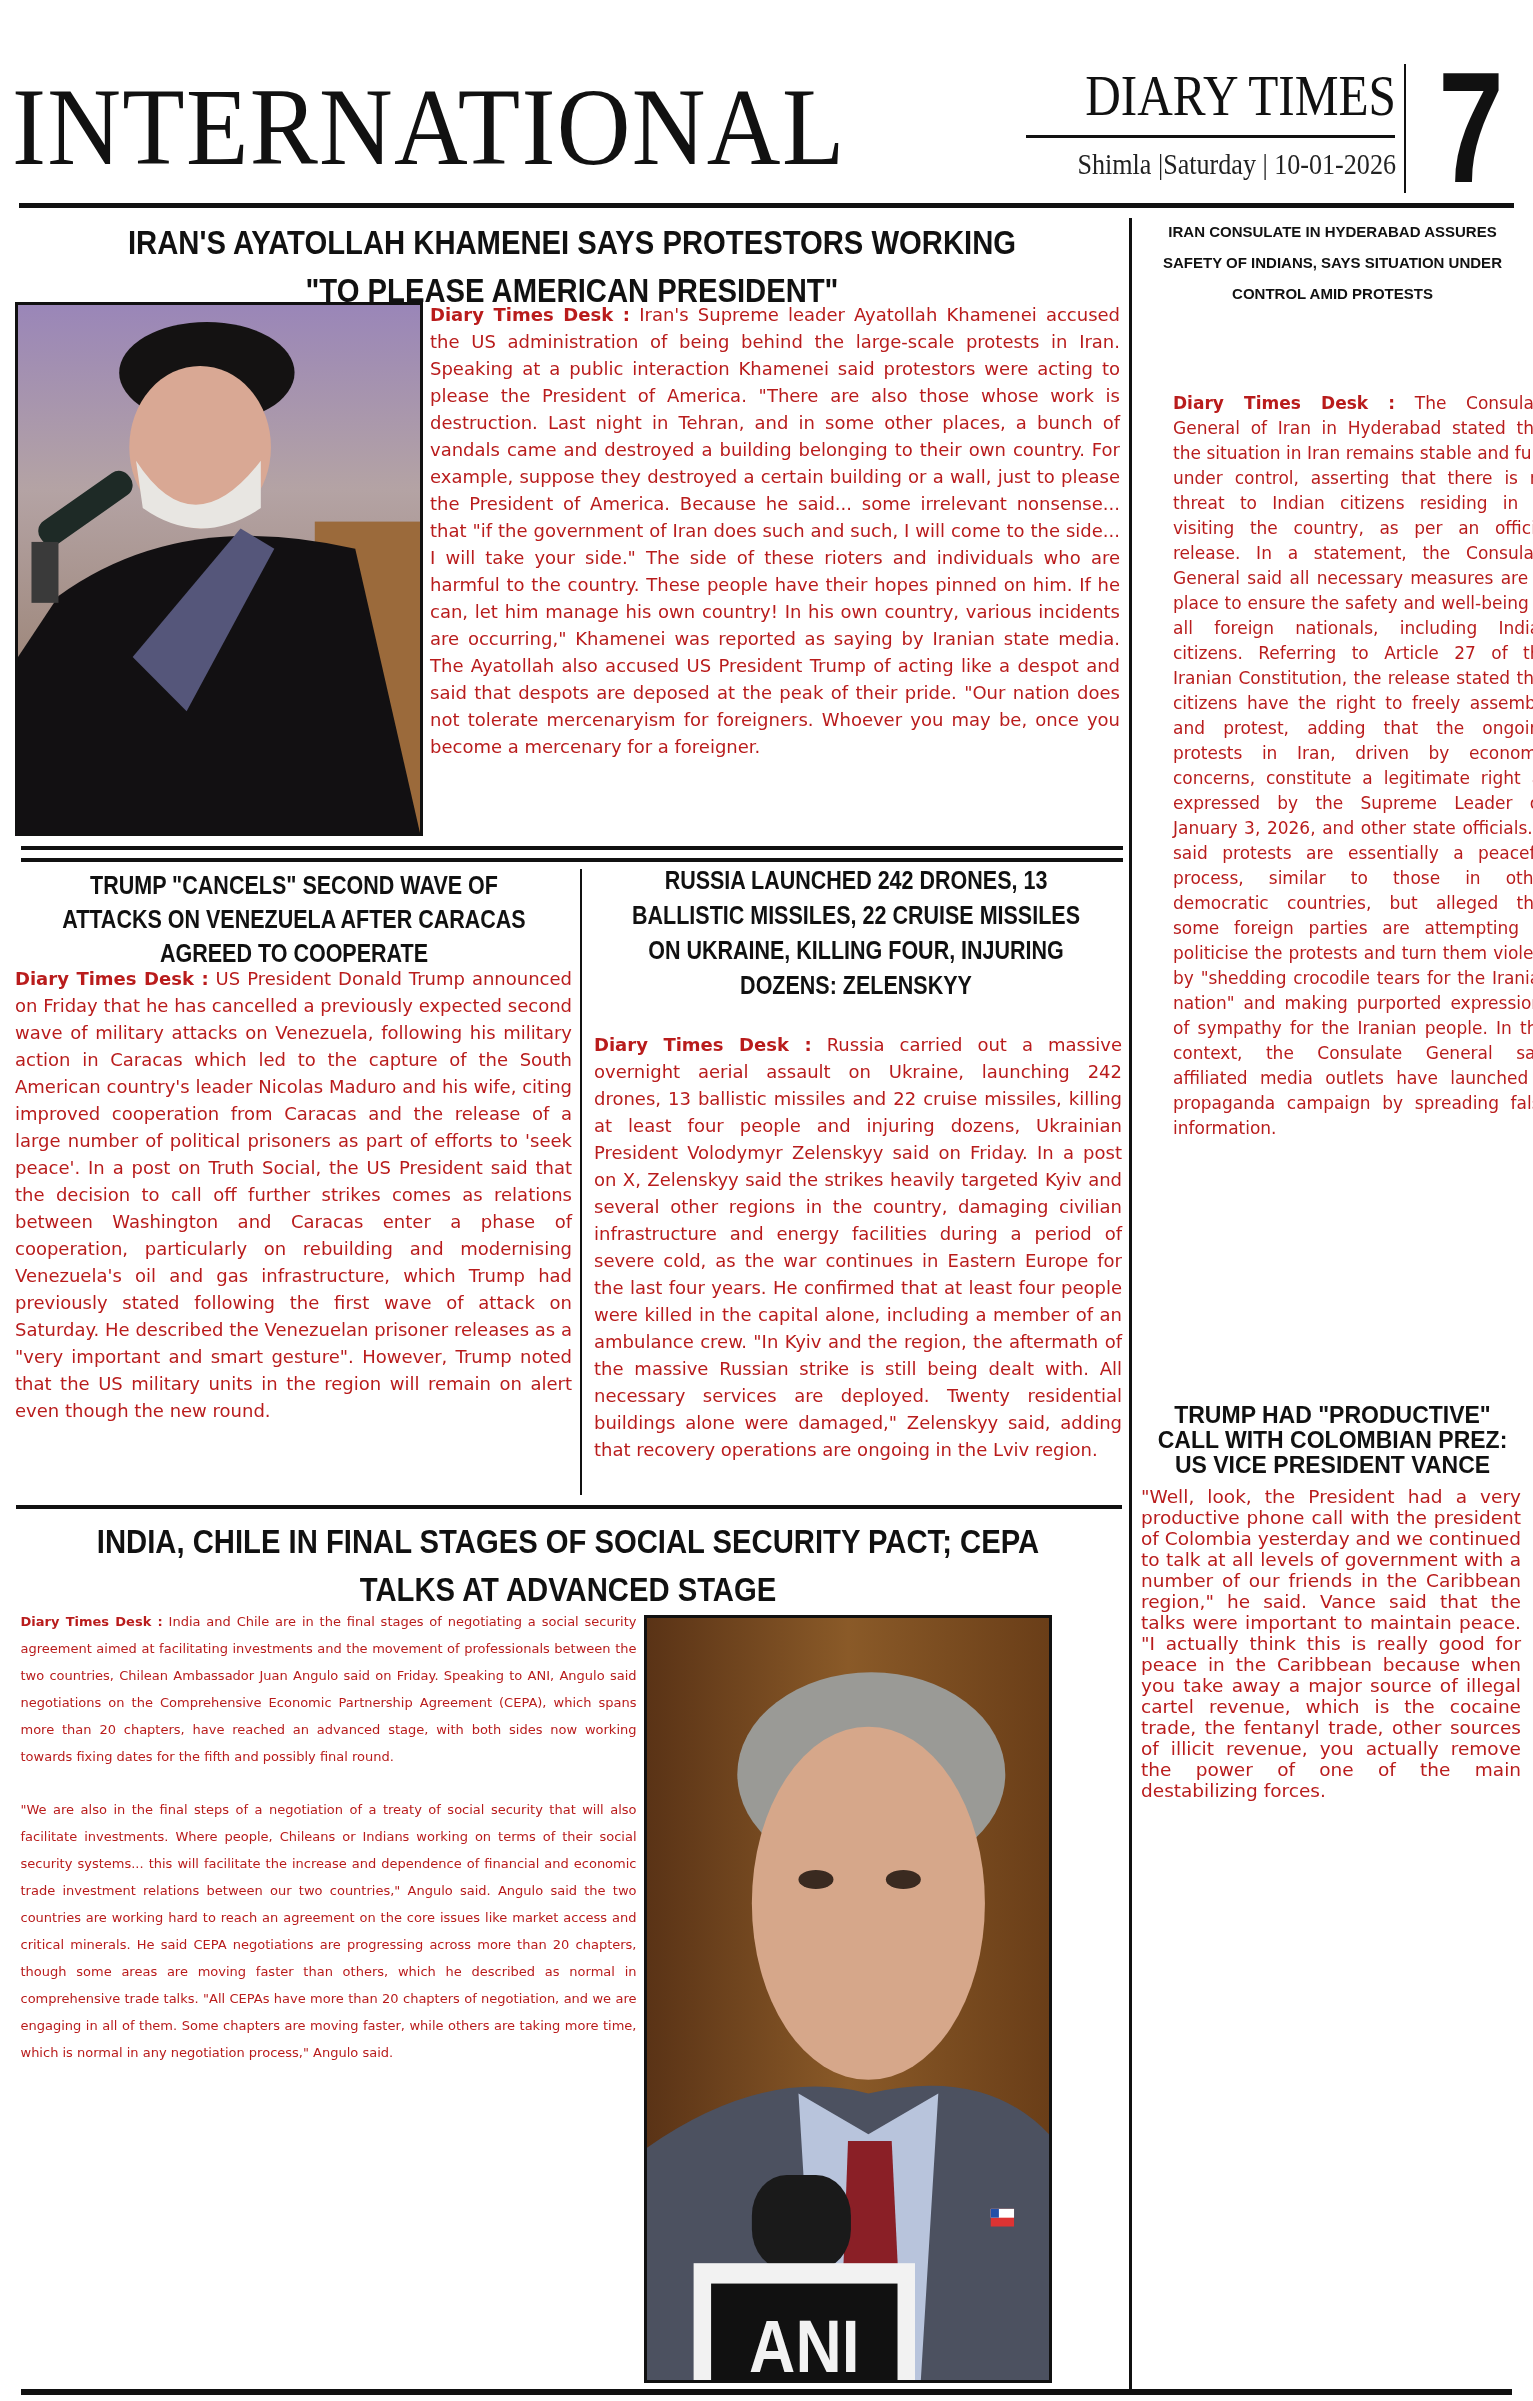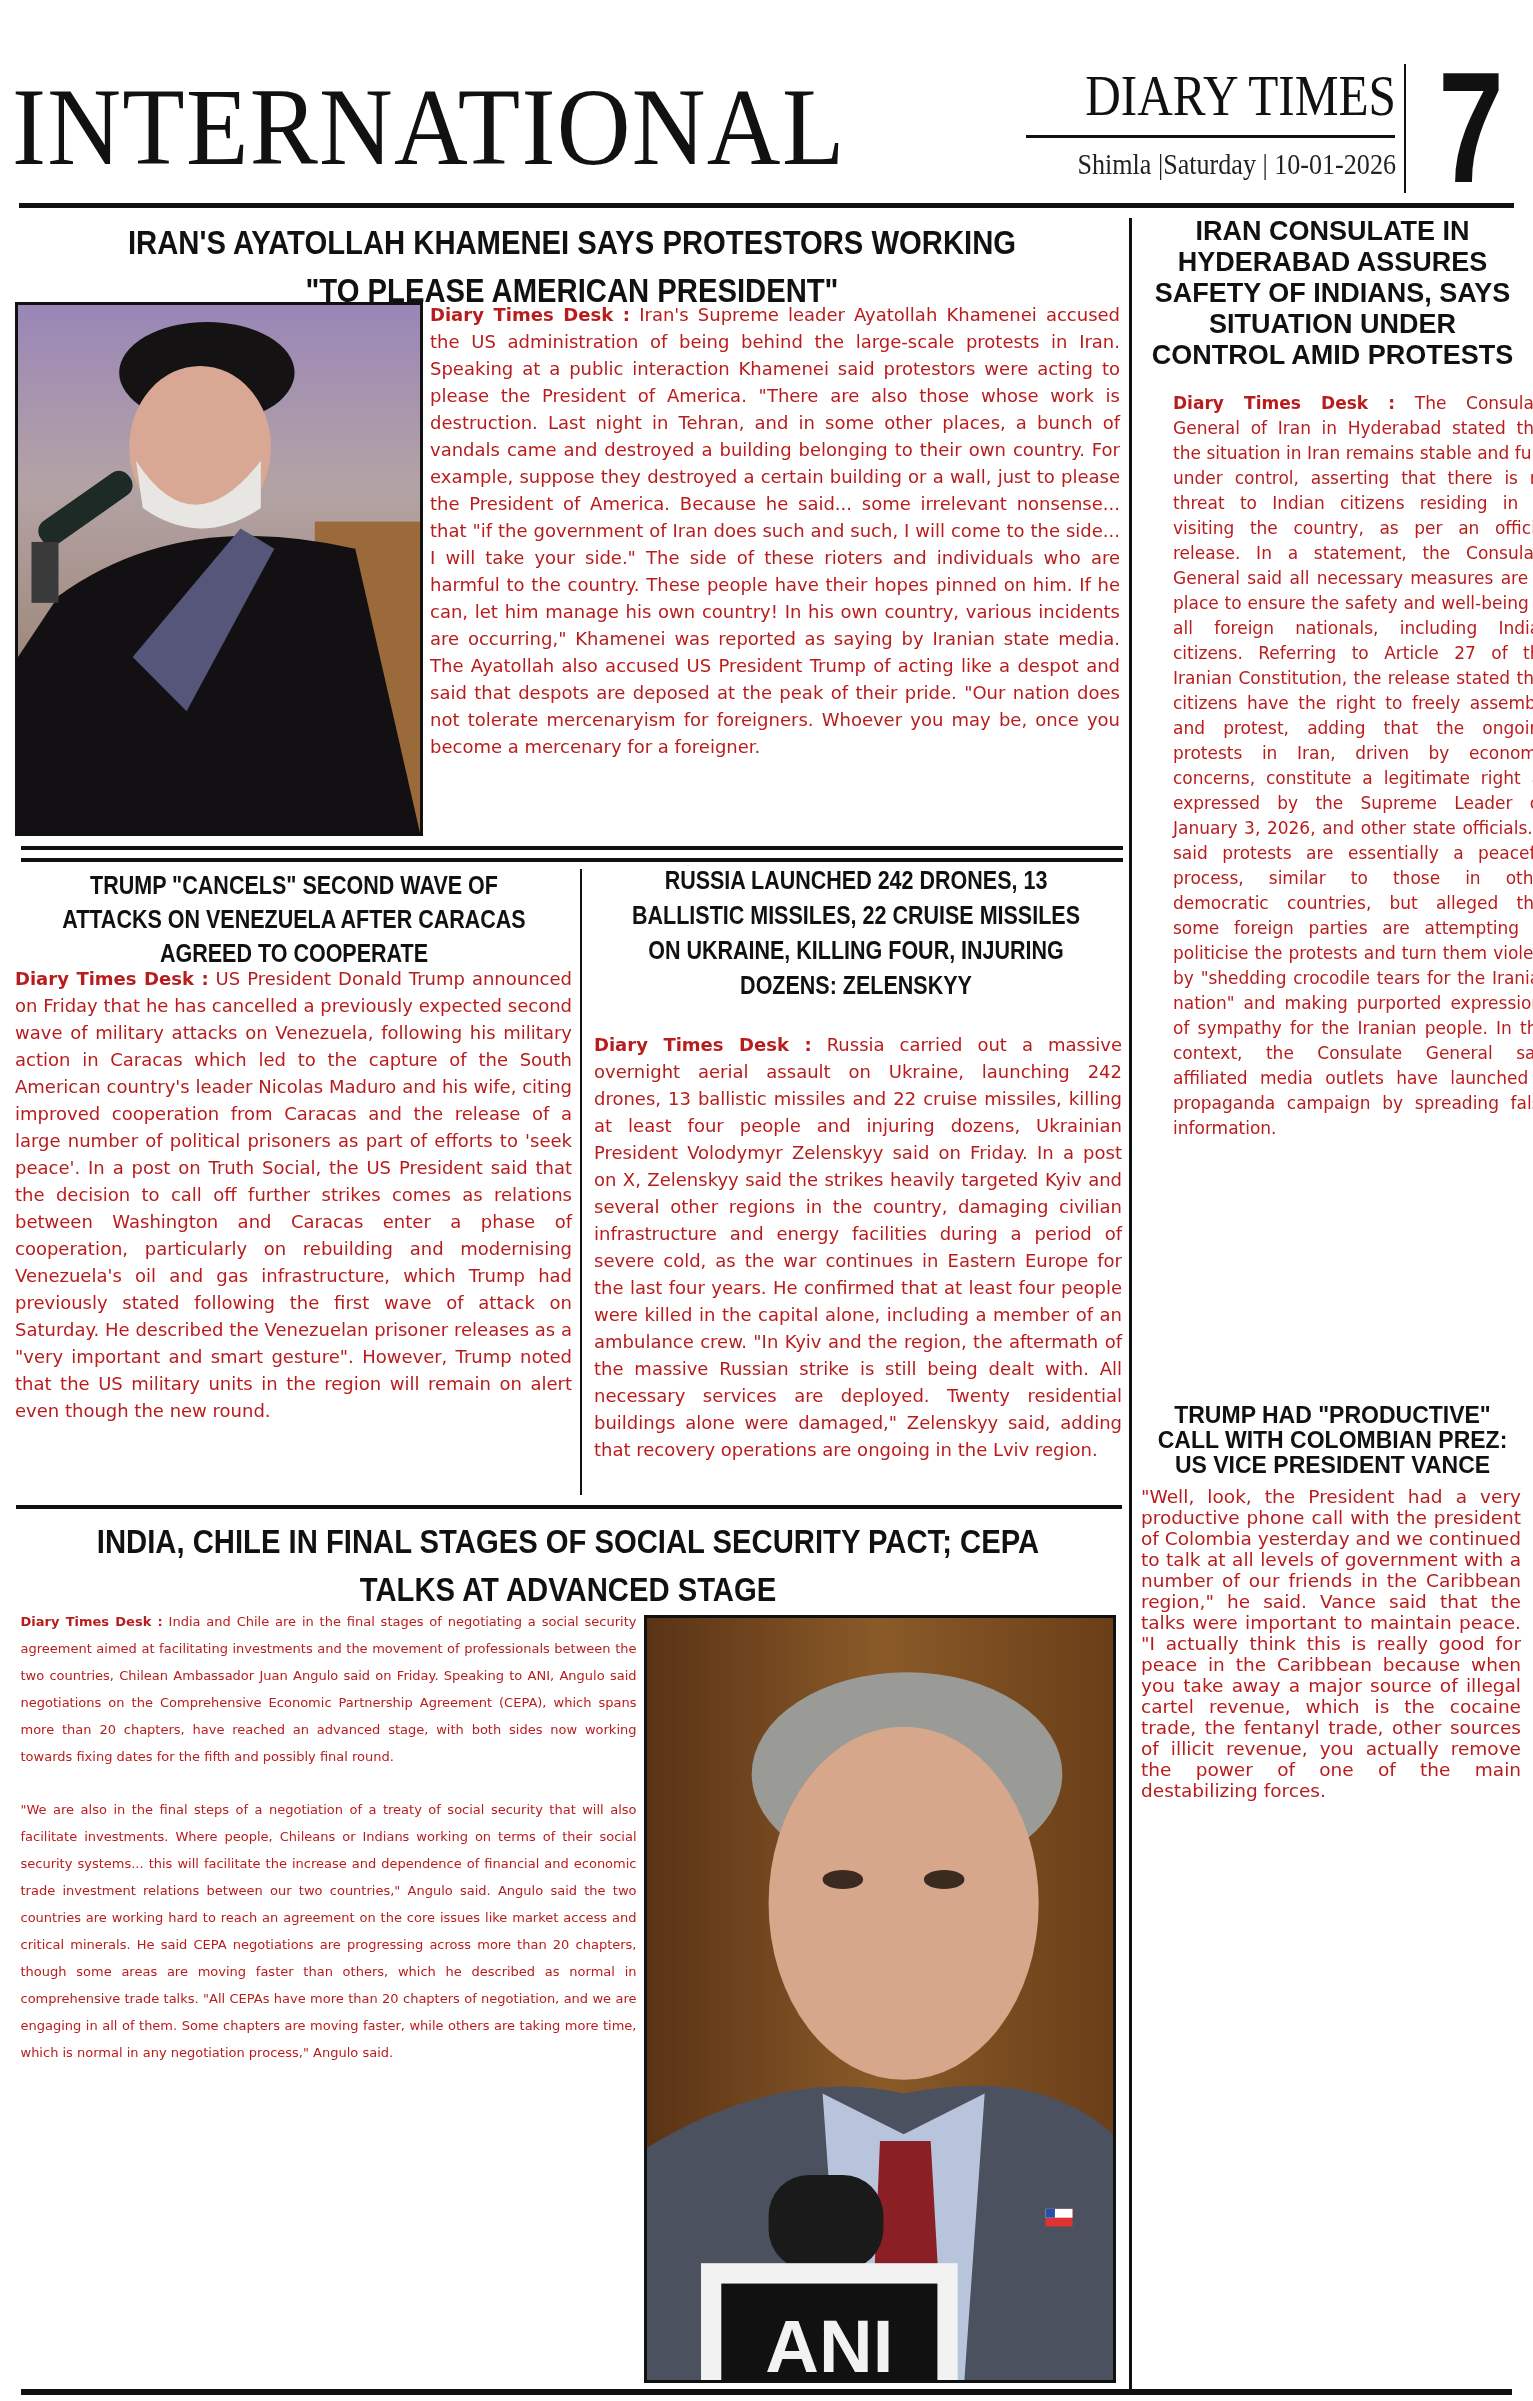--- a/index.html
+++ b/index.html
@@ -122,21 +122,21 @@
 
 <div class="abs hrule" style="left:16.4px; top:1505px; width:1106px; height:4.1px;"></div>
 
 <article>
   <h2 class="abs headline hl-condensed" style="left:13.7px; top:1517px; width:1108px; font-size:34px; line-height:48px;">INDIA, CHILE IN FINAL STAGES OF SOCIAL SECURITY PACT; CEPA TALKS AT ADVANCED STAGE</h2>
   <div class="abs body" style="left:20.5px; top:1608px; width:616px; font-size:13px; line-height:27px;">
     <p><span class="byline">Diary Times Desk :</span>
        <span>India and Chile are in the final stages of negotiating a social security agreement aimed at facilitating investments and the movement of professionals between the two countries, Chilean Ambassador Juan Angulo said on Friday. Speaking to ANI, Angulo said negotiations on the Comprehensive Economic Partnership Agreement (CEPA), which spans more than 20 chapters, have reached an advanced stage, with both sides now working towards fixing dates for the fifth and possibly final round.</span></p>
     <p>"We are also in the final steps of a negotiation of a treaty of social security that will also facilitate investments. Where people, Chileans or Indians working on terms of their social security systems... this will facilitate the increase and dependence of financial and economic trade investment relations between our two countries," Angulo said. Angulo said the two countries are working hard to reach an agreement on the core issues like market access and critical minerals. He said CEPA negotiations are progressing across more than 20 chapters, though some areas are moving faster than others, which he described as normal in comprehensive trade talks. "All CEPAs have more than 20 chapters of negotiation, and we are engaging in all of them. Some chapters are moving faster, while others are taking more time, which is normal in any negotiation process," Angulo said.</p>
   </div>
-  <div class="abs photo" style="left:644px; top:1615px; width:472px; height:768px;">
+  <div class="abs photo" style="left:644px; top:1615px; width:408px; height:768px;">
     <svg viewBox="0 0 690 1122" preserveAspectRatio="none">
       <defs>
         <linearGradient id="bg2" x1="0" y1="0" x2="1" y2="0">
           <stop offset="0" stop-color="#5a3316"></stop>
             <stop offset="0.5" stop-color="#8a5a28"></stop>
             <stop offset="1" stop-color="#6a3e18"></stop>
         </linearGradient>
       </defs>
       <rect width="690" height="1122" fill="url(#bg2)"></rect>
       <ellipse cx="385" cy="230" rx="230" ry="150" fill="#9a9a96"></ellipse>
@@ -153,21 +153,21 @@
       <rect x="80" y="950" width="380" height="172" fill="#f2f2f2"></rect>
       <rect x="110" y="980" width="320" height="142" fill="#111"></rect>
       <text x="270" y="1110" text-anchor="middle" font-family="Liberation Sans, sans-serif" font-weight="700" font-size="110" fill="#f2f2f2">ANI</text>
     </svg>
   </div>
 </article>
 
 <div class="abs hrule" style="left:20.5px; top:2389px; width:1491px; height:5.5px;"></div>
 
 <article>
-  <h2 class="abs headline" style="left:1141px; top:216px; width:383px; font-size:27px; line-height:31px;">IRAN CONSULATE IN HYDERABAD ASSURES SAFETY OF INDIANS, SAYS SITUATION UNDER CONTROL AMID PROTESTS</h2>
+  <h2 class="abs headline" style="left:1141px; top:216px; width:383px; font-size:15px; line-height:31px;">IRAN CONSULATE IN HYDERABAD ASSURES SAFETY OF INDIANS, SAYS SITUATION UNDER CONTROL AMID PROTESTS</h2>
   <div class="abs body" style="left:1173px; top:391px; width:378px; font-size:17px; line-height:25px;">
     <p><span class="byline">Diary Times Desk :</span>
        <span>The Consulate General of Iran in Hyderabad stated that the situation in Iran remains stable and fully under control, asserting that there is no threat to Indian citizens residing in or visiting the country, as per an official release. In a statement, the Consulate General said all necessary measures are in place to ensure the safety and well-being of all foreign nationals, including Indian citizens. Referring to Article 27 of the Iranian Constitution, the release stated that citizens have the right to freely assemble and protest, adding that the ongoing protests in Iran, driven by economic concerns, constitute a legitimate right as expressed by the Supreme Leader on January 3, 2026, and other state officials. It said protests are essentially a peaceful process, similar to those in other democratic countries, but alleged that some foreign parties are attempting to politicise the protests and turn them violent by "shedding crocodile tears for the Iranian nation" and making purported expressions of sympathy for the Iranian people. In this context, the Consulate General said affiliated media outlets have launched a propaganda campaign by spreading false information.</span></p>
   </div>
 </article>
 
 <article>
   <h2 class="abs headline" style="left:1141px; top:1403px; width:383px; font-size:23px; line-height:25px;">TRUMP HAD "PRODUCTIVE" CALL WITH COLOMBIAN PREZ: US VICE PRESIDENT VANCE</h2>
   <div class="abs body" style="left:1141px; top:1486px; width:380px; font-size:18.5px; line-height:21px;">
     <p>"Well, look, the President had a very productive phone call with the president of Colombia yesterday and we continued to talk at all levels of government with a number of our friends in the Caribbean region," he said. Vance said that the talks were important to maintain peace. "I actually think this is really good for peace in the Caribbean because when you take away a major source of illegal cartel revenue, which is the cocaine trade, the fentanyl trade, other sources of illicit revenue, you actually remove the power of one of the main destabilizing forces.</p>

